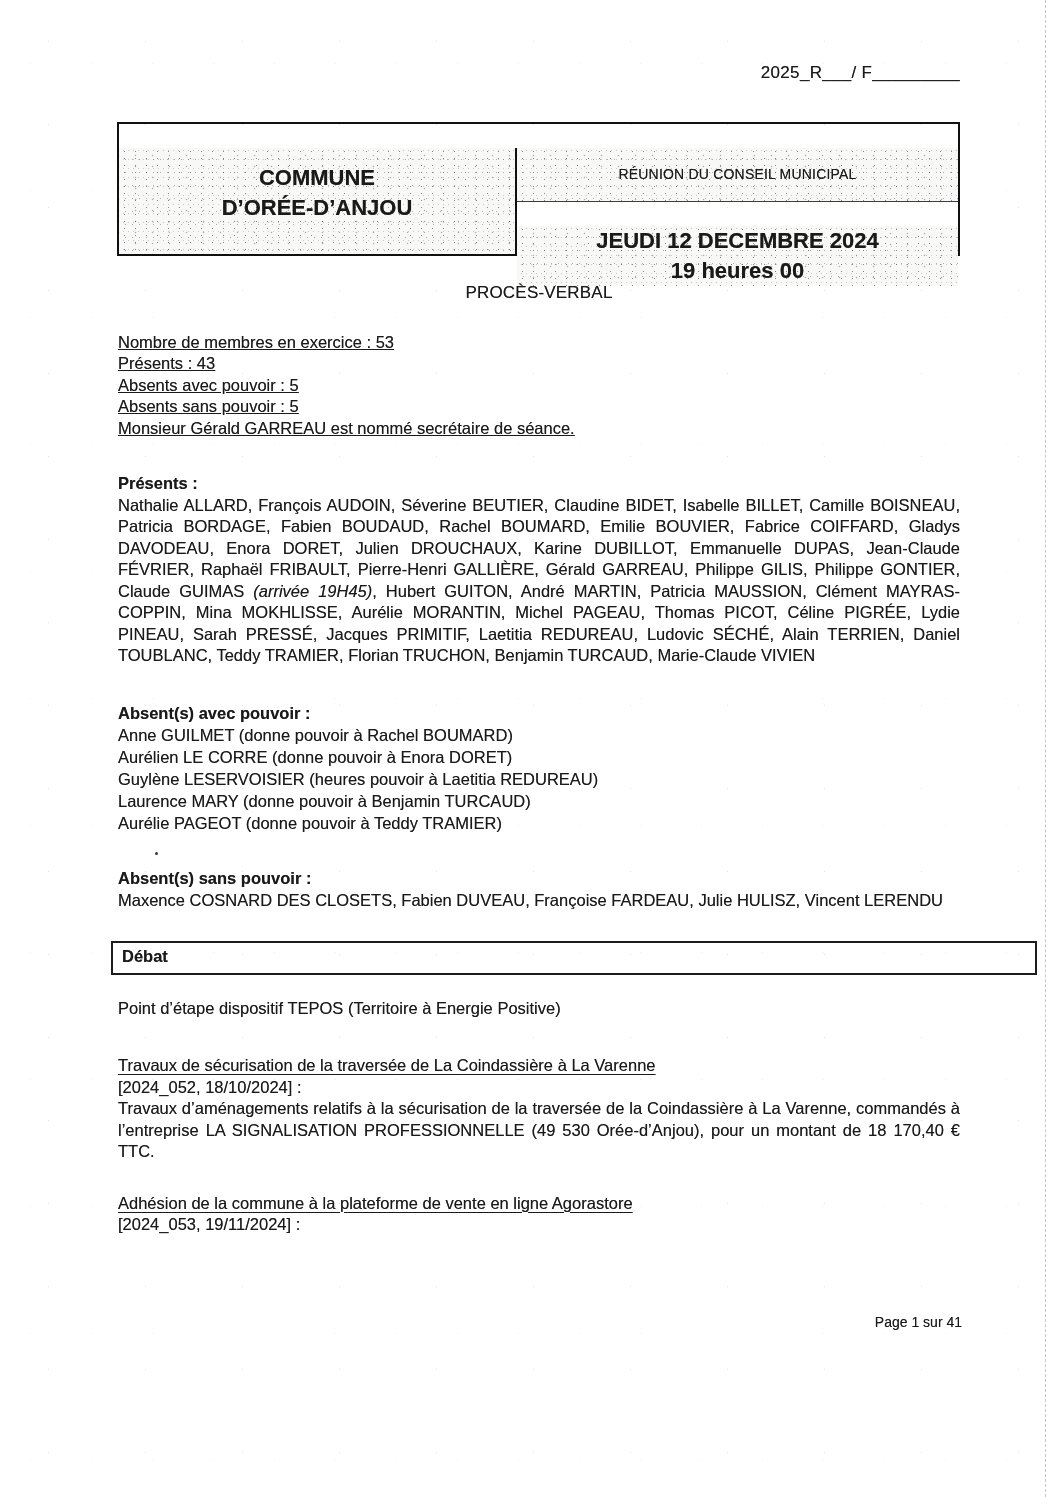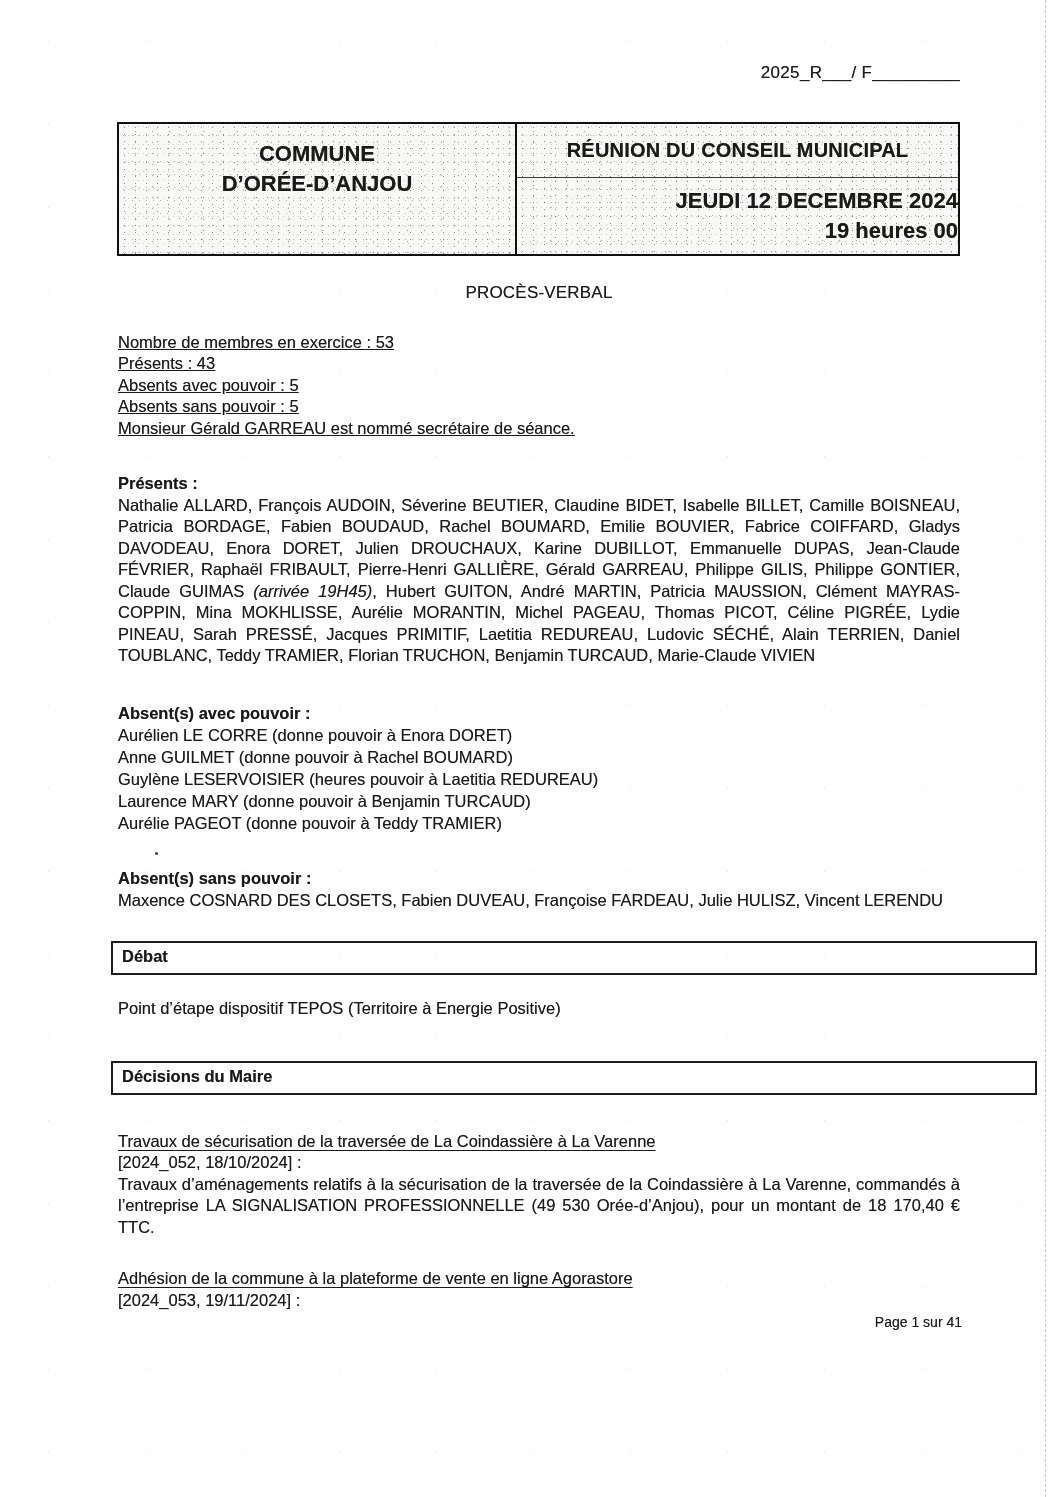--- a/index.html
+++ b/index.html
@@ -34,36 +34,37 @@
   }
   .noise{
     background-color:#f8f8f6;
     background-image:
       radial-gradient(circle, rgba(40,40,40,.55) .6px, transparent .95px),
       radial-gradient(circle, rgba(60,60,60,.40) .5px, transparent .85px),
       radial-gradient(circle, rgba(30,30,30,.35) .7px, transparent 1.05px),
       radial-gradient(circle, rgba(90,90,90,.30) .5px, transparent .9px);
     background-size:11px 7px,7px 13px,17px 11px,5px 9px;
     background-position:0 0,3px 5px,8px 2px,2px 7px;
+    margin-top:24px;
   }
   .hcell.left{
     width:398px;flex:none;border-right:2px solid #101010;
     display:flex;flex-direction:column;align-items:center;
     padding-top:15px;box-sizing:border-box;
     font-weight:bold;font-size:22px;line-height:30px;
   }
   .hcell.right{flex:1;display:flex;flex-direction:column;}
   .htop{
     height:54px;box-sizing:border-box;flex:none;
     border-bottom:1.5px solid #3c3c3c;
     display:flex;align-items:center;justify-content:center;
-    font-weight:bold;font-size:20px;letter-spacing:.2px;
+    font-weight:normal;font-size:14px;letter-spacing:.2px;
   }
   .hbottom{
-    flex:1;display:flex;flex-direction:column;align-items:flex-end;justify-content:center;
+    flex:1;display:flex;flex-direction:column;align-items:center;justify-content:center;
     font-weight:bold;font-size:22px;line-height:30px;
   }
   .doc-title{
     margin:26px 0 0;text-align:center;
     font-size:17px;font-weight:normal;letter-spacing:.2px;
   }
   .attendance{margin-top:28px;text-decoration:underline;}
   .block-presents{margin-top:34px;}
   .block-avec{margin-top:36px;}
   .block-sans{margin-top:34px;position:relative;}
@@ -125,41 +126,38 @@
     <div>Monsieur Gérald GARREAU est nommé secrétaire de séance.</div>
   </div>
 
   <div class="block-presents">
     <div class="bold">Présents :</div>
     <p class="just"><span>Nathalie ALLARD, François AUDOIN, Séverine BEUTIER, Claudine BIDET, Isabelle BILLET, Camille BOISNEAU, Patricia BORDAGE, Fabien BOUDAUD, Rachel BOUMARD, Emilie BOUVIER, Fabrice COIFFARD, Gladys DAVODEAU, Enora DORET, Julien DROUCHAUX, Karine DUBILLOT, Emmanuelle DUPAS, Jean-Claude FÉVRIER, Raphaël FRIBAULT, Pierre-Henri GALLIÈRE, Gérald GARREAU, Philippe GILIS, Philippe GONTIER, Claude GUIMAS </span><span class="it">(arrivée 19H45)</span><span>, Hubert GUITON, André MARTIN, Patricia MAUSSION, Clément MAYRAS-COPPIN, Mina MOKHLISSE, Aurélie MORANTIN, Michel PAGEAU, Thomas PICOT, Céline PIGRÉE, Lydie PINEAU, Sarah PRESSÉ, Jacques PRIMITIF, Laetitia REDUREAU, Ludovic SÉCHÉ, Alain TERRIEN, Daniel TOUBLANC, Teddy TRAMIER, Florian TRUCHON, Benjamin TURCAUD, Marie-Claude VIVIEN</span></p>
   </div>
 
   <div class="block-avec">
     <div class="bold">Absent(s) avec pouvoir :</div>
+    <div class="avec-line">Anne GUILMET (donne pouvoir à Rachel BOUMARD)</div>
     <div class="avec-line">Aurélien LE CORRE (donne pouvoir à Enora DORET)</div>
-    <div class="avec-line">Anne GUILMET (donne pouvoir à Rachel BOUMARD)</div>
     <div class="avec-line">Guylène LESERVOISIER (heures pouvoir à Laetitia REDUREAU)</div>
     <div class="avec-line">Laurence MARY (donne pouvoir à Benjamin TURCAUD)</div>
     <div class="avec-line">Aurélie PAGEOT (donne pouvoir à Teddy TRAMIER)</div>
   </div>
 
   <div class="block-sans">
     <div class="bold">Absent(s) sans pouvoir :</div>
     <p class="just">Maxence COSNARD DES CLOSETS, Fabien DUVEAU, Françoise FARDEAU, Julie HULISZ, Vincent LERENDU</p>
   </div>
 
   <div class="section-box">
     <span>Débat</span>
   </div>
 
   <p class="tepos">Point d’étape dispositif TEPOS (Territoire à Energie Positive)</p>
 
-  <div class="section-box decisions">
-    <span>Décisions du Maire</span>
-  </div>
 
   <div class="decision-1">
     <div class="uline">Travaux de sécurisation de la traversée de La Coindassière à La Varenne</div>
     <div>[2024_052, 18/10/2024] :</div>
     <p class="just">Travaux d’aménagements relatifs à la sécurisation de la traversée de la Coindassière à La Varenne, commandés à l’entreprise LA SIGNALISATION PROFESSIONNELLE (49 530 Orée-d’Anjou), pour un montant de 18 170,40 € TTC.</p>
   </div>
 
   <div class="decision-2">
     <div class="uline">Adhésion de la commune à la plateforme de vente en ligne Agorastore</div>
     <div>[2024_053, 19/11/2024] :</div>

